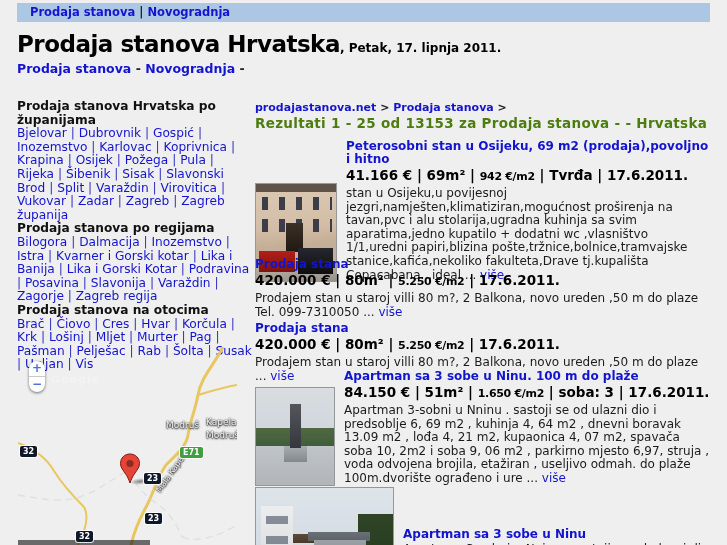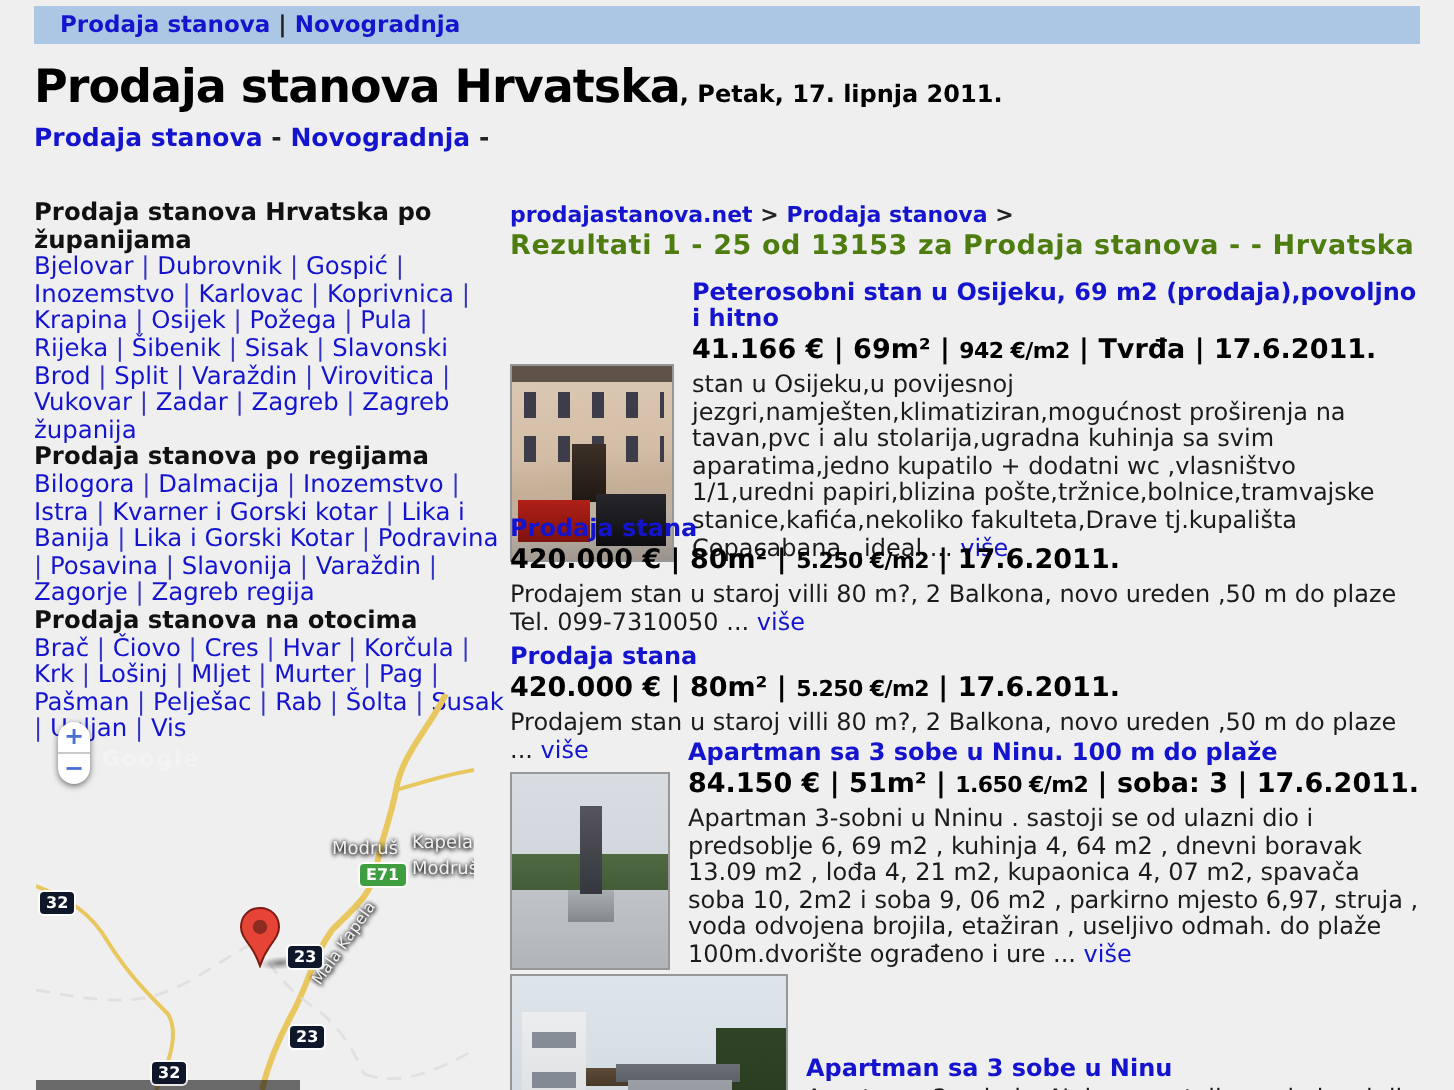--- a/index.html
+++ b/index.html
@@ -144,21 +144,21 @@
     <path d="M11 1 C5.5 1 1.5 5 1.5 10.5 C1.5 14 3.5 16.5 6 20 C8.5 23.5 10 27 11 30 C12 27 13.5 23.5 16 20 C18.5 16.5 20.5 14 20.5 10.5 C20.5 5 16.5 1 11 1 Z" fill="#e64437" stroke="#7c1a12" stroke-width="1"></path>
     <circle cx="11" cy="10.5" r="3.6" fill="#8c2b20"></circle>
   </svg>
 
   <div class="map-attrib"></div>
 <span class="map-label" style="left: 148px; top: 73px;">Modruš</span>
     <span class="map-label" style="left: 188px; top: 70px;">Kapela</span>
     <span class="map-label" style="left: 188px; top: 83px;">Modruški</span>
     <span class="map-label rot" style="left: 140px; top: 140px;">Mala Kapela</span>
     <span class="shield blue" style="left: 2px; top: 99px;">32</span>
-    <span class="shield green" style="left: 162px; top: 85px;">E71</span>
+    <span class="shield green" style="left: 162px; top: 100px;">E71</span>
     <span class="shield blue" style="left: 126px; top: 126px;">23</span>
     <span class="shield blue" style="left: 127px; top: 166px;">23</span>
     <span class="shield blue" style="left: 58px; top: 184px;">32</span>
   </div>
 
 <div class="main">
   <div class="breadcrumb"><a href="#">prodajastanova.net</a><span class="sep"> &gt; </span><a href="#">Prodaja stanova</a><span class="sep"> &gt; </span></div>
   <div class="results">Rezultati 1 - 25 od 13153 za Prodaja stanova - - Hrvatska</div>
   <div>
       <div class="listing listing-1">

